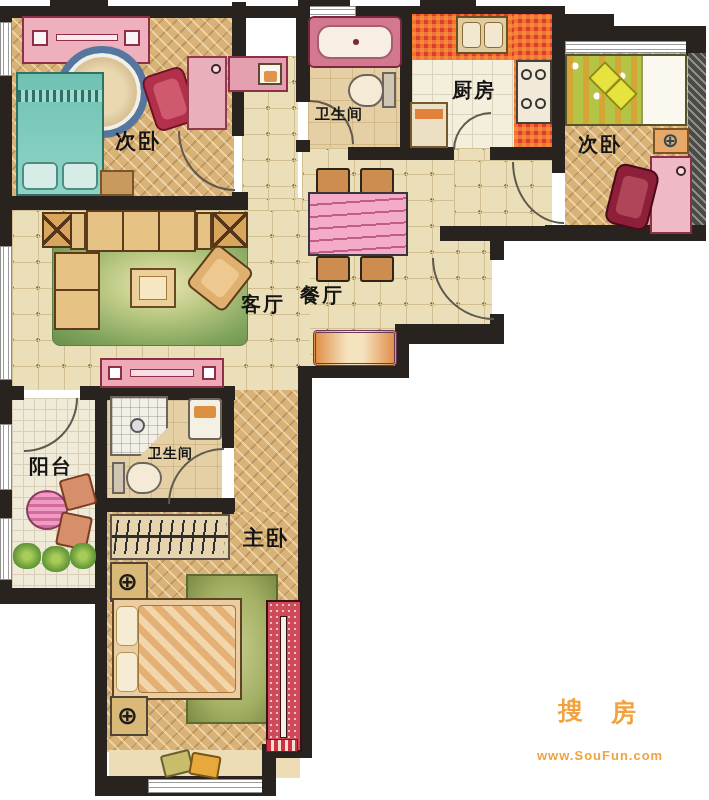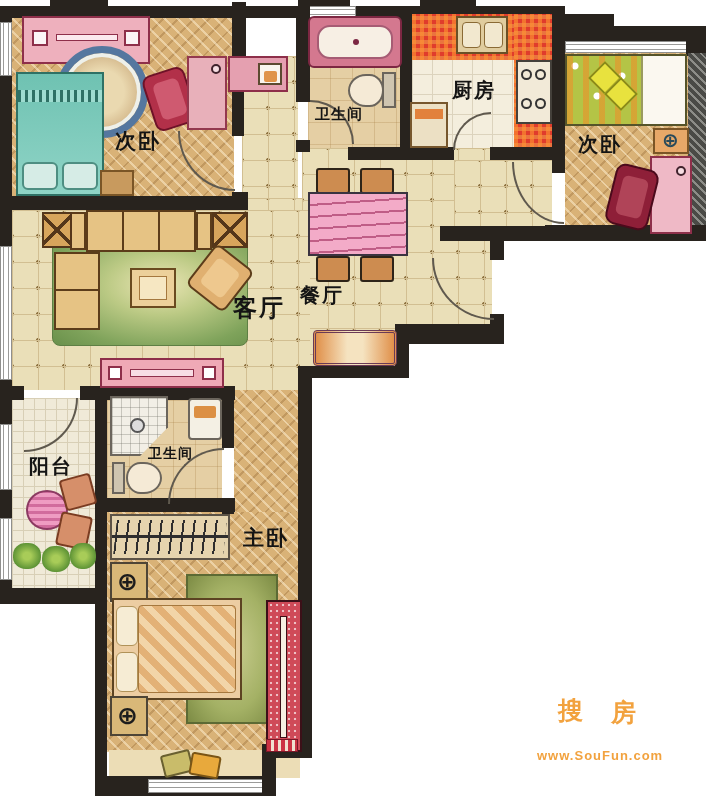--- a/index.html
+++ b/index.html
@@ -220,21 +220,21 @@
     <div class="abs" style="left:7px;top:6px;width:28px;height:24px;background:#f6e7c2;border:1px solid #a5783e;"></div>
   </div>
   <div class="furn" style="left:196px;top:252px;width:48px;height:52px;background:#e0b070;border:2px solid #5c3c1a;border-radius:7px;transform:rotate(38deg);">
     <div class="abs" style="left:8px;top:8px;width:28px;height:32px;background:#eec88e;border-radius:5px;"></div>
   </div>
   <div class="furn" style="left:100px;top:358px;width:124px;height:30px;background:#efa9b6;border:2px solid #8e2f4a;">
     <div class="abs" style="left:6px;top:6px;width:14px;height:14px;background:#fff;border:2px solid #8e2f4a;"></div>
     <div class="abs" style="left:28px;top:9px;width:64px;height:8px;background:#f8dde4;border:1px solid #8e2f4a;"></div>
     <div class="abs" style="left:100px;top:6px;width:14px;height:14px;background:#fff;border:2px solid #8e2f4a;"></div>
   </div>
-  <div class="label" style="left:233px;top:296px;font-size:24px;">客厅</div>
+  <div class="label" style="left:241px;top:296px;font-size:20px;font-family:Liberation Mono, monospace;">客厅</div>
 
   <div class="furn" style="left:26px;top:490px;width:42px;height:40px;border-radius:50%;background-color:#ef9cc2;background-image:repeating-linear-gradient(0deg,rgba(180,60,120,.5) 0 3px,transparent 3px 7px);border:2px solid #8c3a62;"></div>
   <div class="furn" style="left:62px;top:476px;width:32px;height:32px;background:#d68f6a;border:2px solid #7a3c22;border-radius:4px;transform:rotate(-15deg);"></div>
   <div class="furn" style="left:58px;top:514px;width:32px;height:34px;background:#d68f6a;border:2px solid #7a3c22;border-radius:4px;transform:rotate(12deg);"></div>
   <div class="furn" style="left:13px;top:543px;width:28px;height:26px;border-radius:45%;background:radial-gradient(#a8cc58 20%,#5f9436 70%,#3e6a22);"></div>
   <div class="furn" style="left:42px;top:546px;width:28px;height:26px;border-radius:45%;background:radial-gradient(#a8cc58 20%,#5f9436 70%,#3e6a22);"></div>
   <div class="furn" style="left:70px;top:543px;width:26px;height:26px;border-radius:45%;background:radial-gradient(#a8cc58 20%,#5f9436 70%,#3e6a22);"></div>
   <div class="label" style="left:29px;top:456px;font-size:20px;">阳台</div>
 
   <div class="furn" style="left:110px;top:396px;width:58px;height:60px;background-color:#f2efe6;background-image:linear-gradient(rgba(120,120,110,.35) 1px,transparent 1px),linear-gradient(90deg,rgba(120,120,110,.35) 1px,transparent 1px);background-size:9px 9px;border:2px solid #6b655c;clip-path:polygon(0 0,100% 0,100% 52%,52% 100%,0 100%);">

